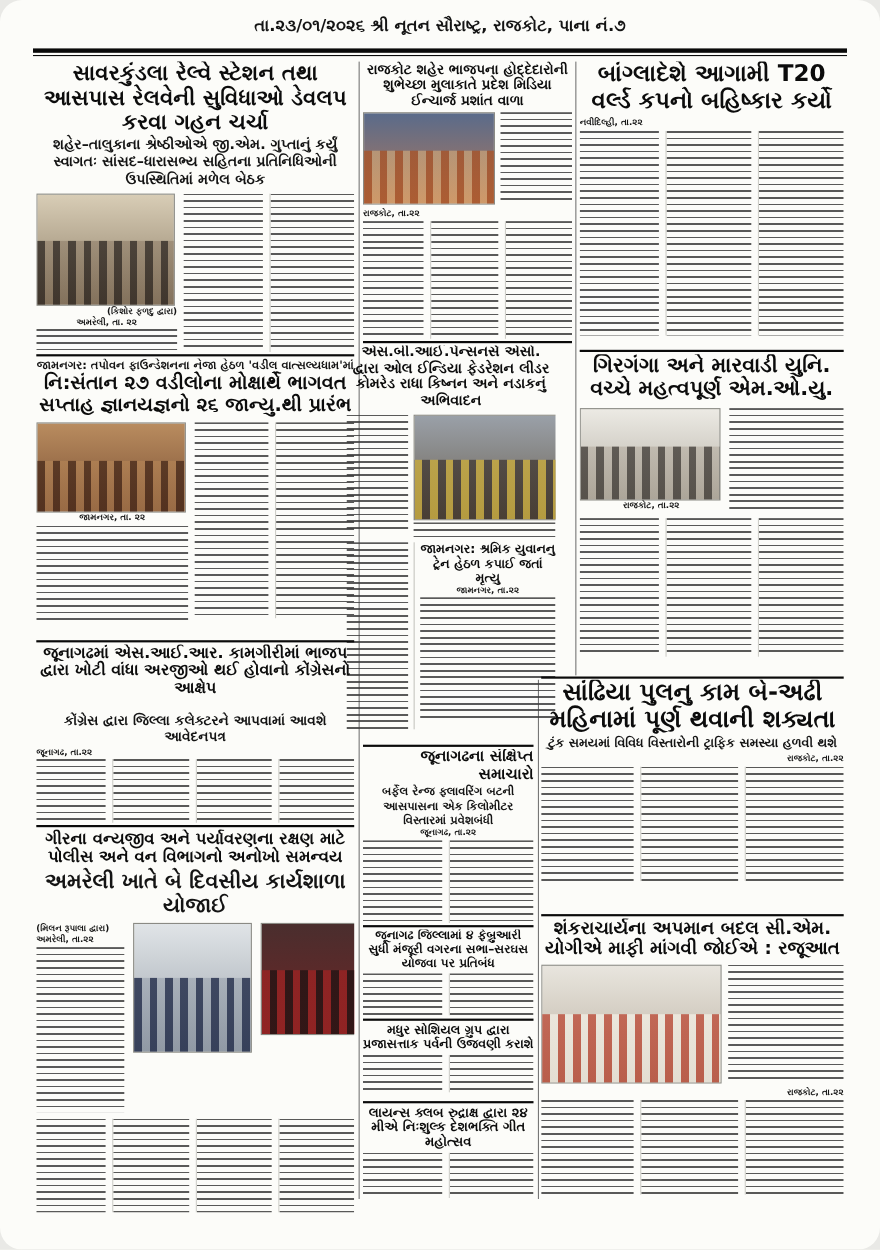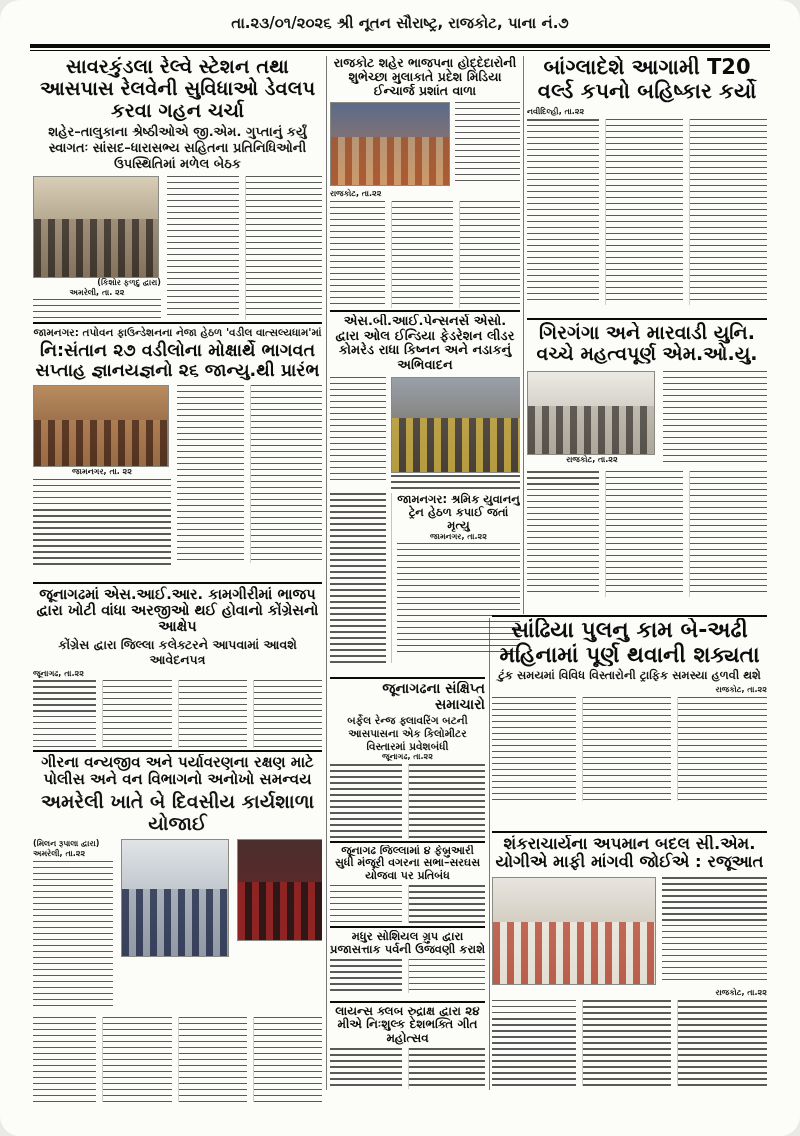--- a/index.html
+++ b/index.html
@@ -100,21 +100,21 @@
         <div class="tiny" style="text-align:center;">જામનગર, તા. ૨૨</div>
         <div class="lines" style="height:86px;margin-top:2px;"></div>
       </div>
       <div class="cols" style="flex:1;">
         <div class="col lines" style="height:178px;"></div>
         <div class="col lines" style="height:178px;"></div>
       </div>
     </div>
   </div>
 
-  <div class="sec" style="left:330px;top:314px;width:190px;height:360px;">
+  <div class="sec" style="left:315px;top:314px;width:190px;height:360px;">
     <div class="hl" style="font-size:13px;">એસ.બી.આઈ.પેન્સનર્સ એસો. દ્વારા ઓલ ઈન્ડિયા ફેડરેશન લીડર કોમરેડ રાધા કિષ્નન અને નડાકનું અભિવાદન</div>
     <div style="display:flex;gap:5px;margin-top:5px;">
       <div class="col lines" style="width:56px;flex:none;height:108px;"></div>
       <div style="flex:1;">
         <div class="photo ph-sbi" style="width:100%;height:94px;"></div>
         <div class="lines caption-lines"></div>
       </div>
     </div>
     <div style="display:flex;gap:5px;margin-top:4px;">
       <div class="col lines" style="width:56px;flex:none;height:170px;"></div>
@@ -139,21 +139,21 @@
       <div class="col lines" style="height:126px;"></div>
       <div class="col lines" style="height:126px;"></div>
       <div class="col lines" style="height:126px;"></div>
     </div>
   </div>
 
   <div class="rule-h" style="left:33px;top:582px;width:289px;"></div>
 
   <div class="sec" style="left:33px;top:586px;width:289px;height:162px;">
     <div class="hl" style="font-size:14.5px;">જૂનાગઢમાં એસ.આઈ.આર. કામગીરીમાં ભાજપ દ્વારા ખોટી વાંધા અરજીઓ થઈ હોવાનો કોંગ્રેસનો આક્ષેપ</div>
-    <div class="sub" style="font-size:12.5px;margin-top:2px;">કોંગ્રેસ દ્વારા જિલ્લા કલેક્ટરને આપવામાં આવશે આવેદનપત્ર</div>
+    <div class="sub" style="font-size:12.5px;margin-top:12px;">કોંગ્રેસ દ્વારા જિલ્લા કલેક્ટરને આપવામાં આવશે આવેદનપત્ર</div>
     <div class="tiny" style="text-align:left;margin-top:2px;">જૂનાગઢ, તા.૨૨</div>
     <div class="cols" style="margin-top:2px;">
       <div class="col lines" style="height:92px;"></div>
       <div class="col lines" style="height:92px;"></div>
       <div class="col lines" style="height:92px;"></div>
       <div class="col lines" style="height:92px;"></div>
     </div>
   </div>
 
   <div class="rule-h" style="left:492px;top:615px;width:275px;"></div>

